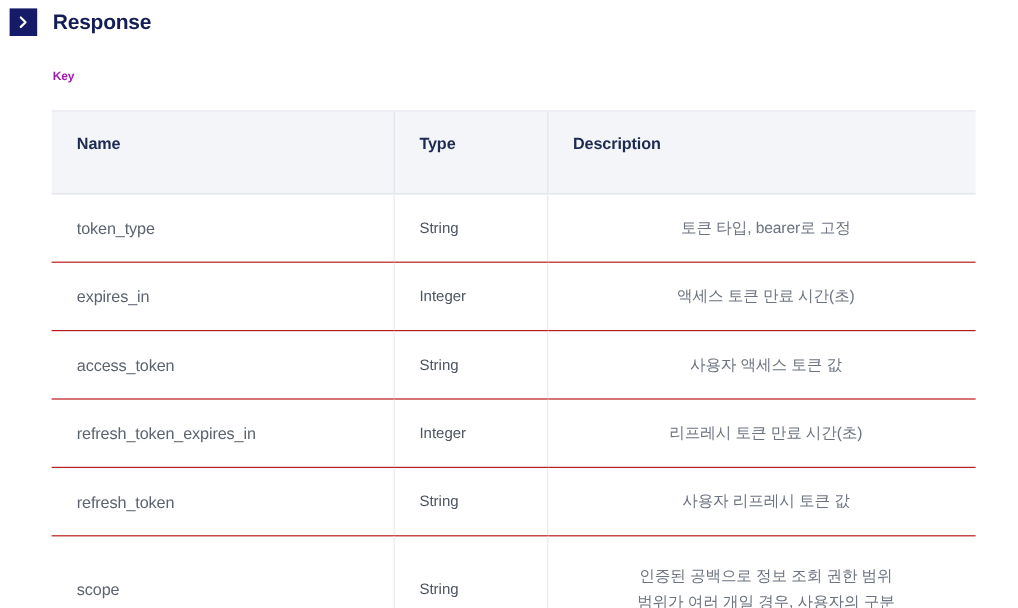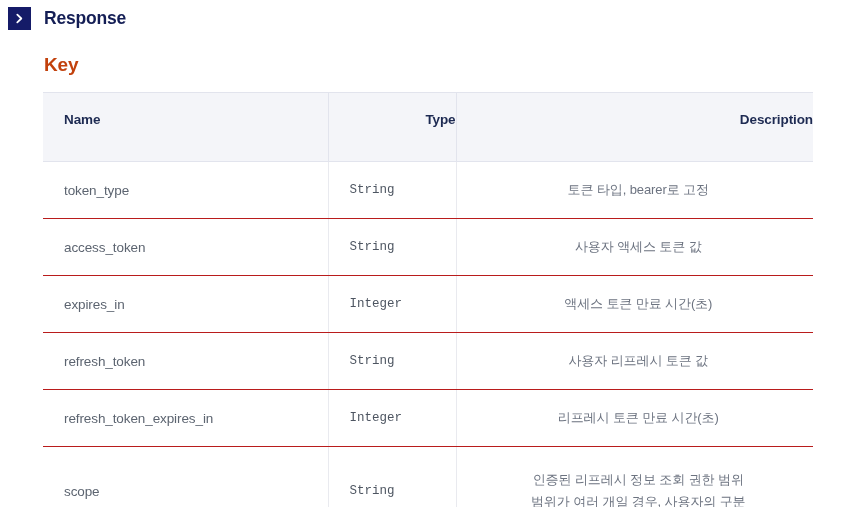--- a/index.html
+++ b/index.html
@@ -43,23 +43,23 @@
     letter-spacing: -0.2px;
     line-height: 23px;
     white-space: nowrap;
   }
 
   
   .sub-label {
     position: absolute;
     left: 44px;
     top: 55px;
-    font-size: 19px;
+    font-size: 10px;
     font-weight: bold;
-    color: #c2410c;
+    color: #a21caf;
     letter-spacing: -0.2px;
     line-height: 20px;
   }
 
   
   .table-wrap {
     position: absolute;
     left: 43px;
     top: 92px;
     width: 770px;
@@ -82,41 +82,40 @@
     vertical-align: middle;
     font-size: 13.5px;
     font-weight: bold;
     color: #1d2a52;
     letter-spacing: -0.1px;
     padding: 0 0 16px 21px;
   }
   table.spec thead th.col-type,
   table.spec thead th.col-desc {
     border-left: 1px solid #e2e4ed;
-    text-align: right;
   }
 
   table.spec tbody td {
     border-bottom: 1px solid #b91c1c;
     vertical-align: middle;
     font-size: 13.5px;
     padding: 17px 14px 17px 21px;
     letter-spacing: -0.1px;
   }
   table.spec tbody td.col-type,
   table.spec tbody td.col-desc {
     border-left: 1px solid #e9eaef;
   }
   table.spec tbody tr td.col-name {
     color: #5c6470;
     font-size: 13.5px;
   }
   table.spec tbody tr td.col-type {
     color: #4d5561;
-    font-family: Liberation Mono, monospace;
+    font-family: Liberation Sans, sans-serif;
     font-size: 12.5px;
     letter-spacing: 0;
   }
   table.spec tbody tr td.col-desc {
     color: #6c7380;
     font-size: 13px;
     line-height: 22px;
     text-align: center;
   }
   table.spec tbody tr:last-child td {
@@ -156,50 +155,50 @@
     </thead>
     <tbody>
         <tr>
           <td class="col-name">token_type</td>
           <td class="col-type">String</td>
           <td class="col-desc">
             <span class="desc-line">토큰 타입, bearer로 고정</span>
           </td>
         </tr>
         <tr>
-          <td class="col-name">access_token</td>
-          <td class="col-type">String</td>
-          <td class="col-desc">
-            <span class="desc-line">사용자 액세스 토큰 값</span>
-          </td>
-        </tr>
-        <tr>
           <td class="col-name">expires_in</td>
           <td class="col-type">Integer</td>
           <td class="col-desc">
             <span class="desc-line">액세스 토큰 만료 시간(초)</span>
           </td>
         </tr>
         <tr>
-          <td class="col-name">refresh_token</td>
-          <td class="col-type">String</td>
-          <td class="col-desc">
-            <span class="desc-line">사용자 리프레시 토큰 값</span>
+          <td class="col-name">access_token</td>
+          <td class="col-type">String</td>
+          <td class="col-desc">
+            <span class="desc-line">사용자 액세스 토큰 값</span>
           </td>
         </tr>
         <tr>
           <td class="col-name">refresh_token_expires_in</td>
           <td class="col-type">Integer</td>
           <td class="col-desc">
             <span class="desc-line">리프레시 토큰 만료 시간(초)</span>
           </td>
         </tr>
         <tr>
+          <td class="col-name">refresh_token</td>
+          <td class="col-type">String</td>
+          <td class="col-desc">
+            <span class="desc-line">사용자 리프레시 토큰 값</span>
+          </td>
+        </tr>
+        <tr>
           <td class="col-name">scope</td>
           <td class="col-type">String</td>
           <td class="col-desc">
-            <span class="desc-line">인증된 리프레시 정보 조회 권한 범위</span>
+            <span class="desc-line">인증된 공백으로 정보 조회 권한 범위</span>
             <span class="desc-line">범위가 여러 개일 경우, 사용자의 구분</span>
           </td>
         </tr>
       </tbody>
   </table>
 </div>
 
 </body></html>

